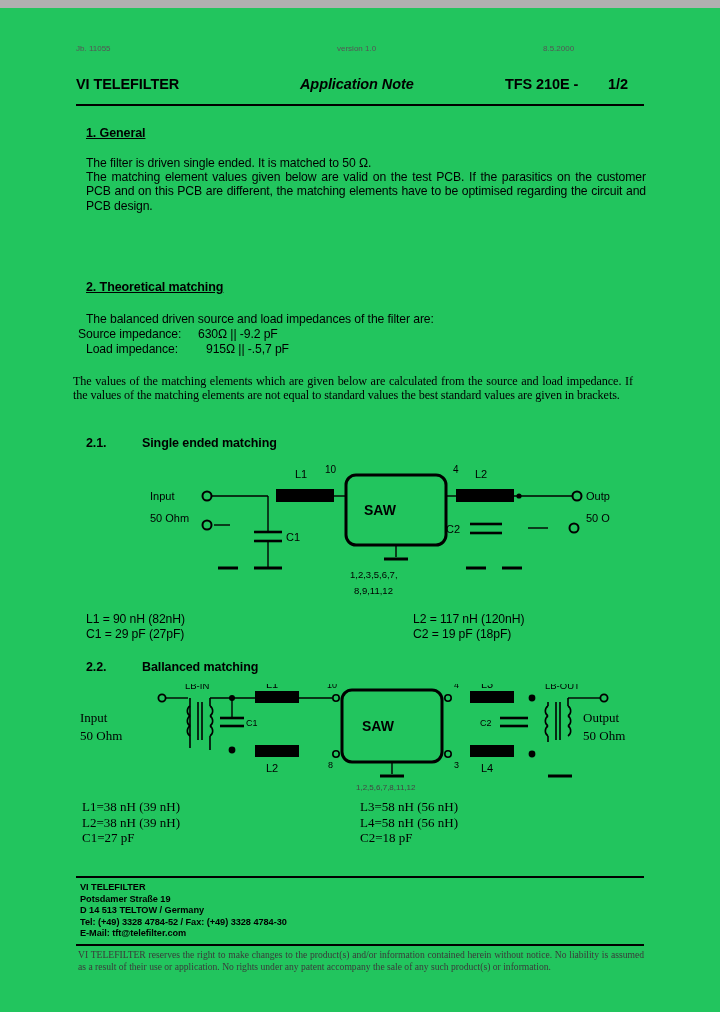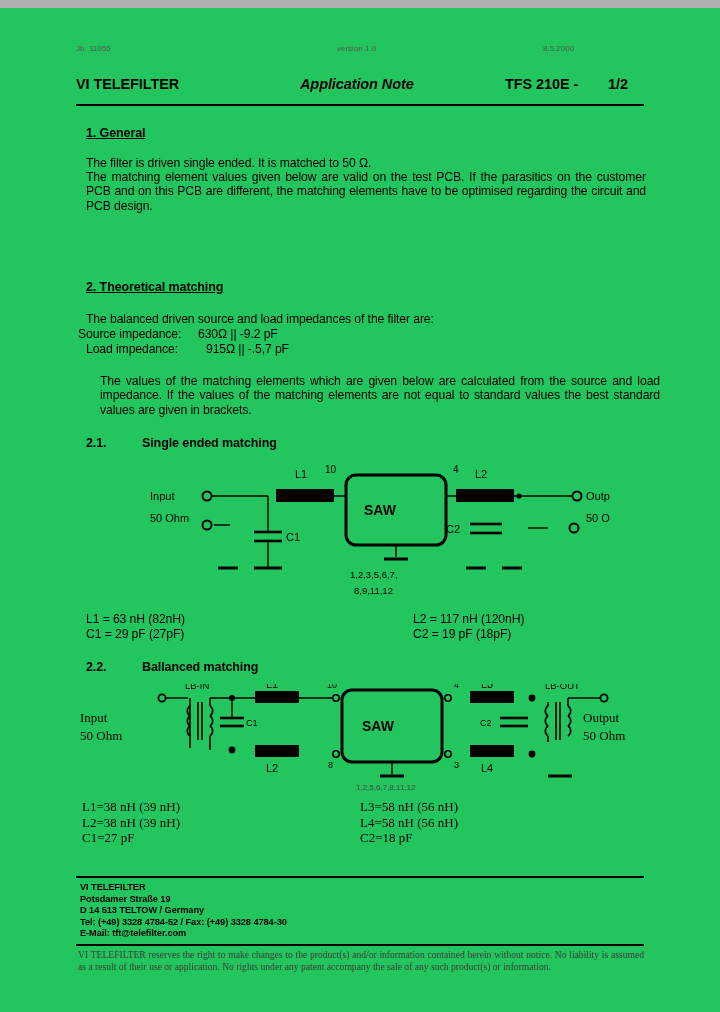--- a/index.html
+++ b/index.html
@@ -154,21 +154,21 @@
 
   <div class="para" style="left:86px; top:304px; width:560px;">The balanced driven source and load impedances of the filter are:</div>
 
   <div class="imp-row" style="left:78px; top:319px;">
     <span class="lab">Source impedance:</span><span>630Ω || -9.2 pF</span>
   </div>
   <div class="imp-row" style="left:86px; top:334px;">
     <span class="lab">Load impedance:</span><span>915Ω || -.5,7 pF</span>
   </div>
 
-  <div class="para just" style="left:100px; top:366px; width:560px;">The values of the matching elements which are given below are calculated from the source and load impedance. If the values of the matching elements are not equal to standard values the best standard values are given in brackets.</div>
+  <div class="para just" style="left:73px; top:366px; width:560px;font-family:Liberation Serif, serif;">The values of the matching elements which are given below are calculated from the source and load impedance. If the values of the matching elements are not equal to standard values the best standard values are given in brackets.</div>
 
   <div class="sub-head" style="left:86px; top:428px;">
     <span class="num">2.1.</span><span>Single ended matching</span>
   </div>
 
   <div class="circuit" style="left:150px; top:452px;">
     <svg width="460" height="140" viewBox="0 0 460 140">
       <g fill="none" stroke="#000" stroke-width="1.4">
 
         <circle cx="57" cy="36" r="4.5" stroke-width="2"></circle>
@@ -225,21 +225,21 @@
         <text x="436" y="40">Output</text>
         <text x="436" y="62">50 Ohm</text>
         <text x="214" y="55" font-size="14" font-weight="bold">SAW</text>
         <text x="200" y="118" font-size="9.5">1,2,3,5,6,7,</text>
         <text x="204" y="134" font-size="9.5">8,9,11,12</text>
       </g>
     </svg>
   </div>
 
   <div class="val-sans" style="left:86px; top:604px;">
-    <div>L1 = 63 nH (82nH)</div>
+    <div>L1 = 90 nH (82nH)</div>
     <div>C1 = 29 pF (27pF)</div>
   </div>
   <div class="val-sans" style="left:413px; top:604px;">
     <div>L2 = 117 nH (120nH)</div>
     <div>C2 = 19 pF  (18pF)</div>
   </div>
 
   <div class="sub-head" style="left:86px; top:652px;">
     <span class="num">2.2.</span><span>Ballanced matching</span>
   </div>

